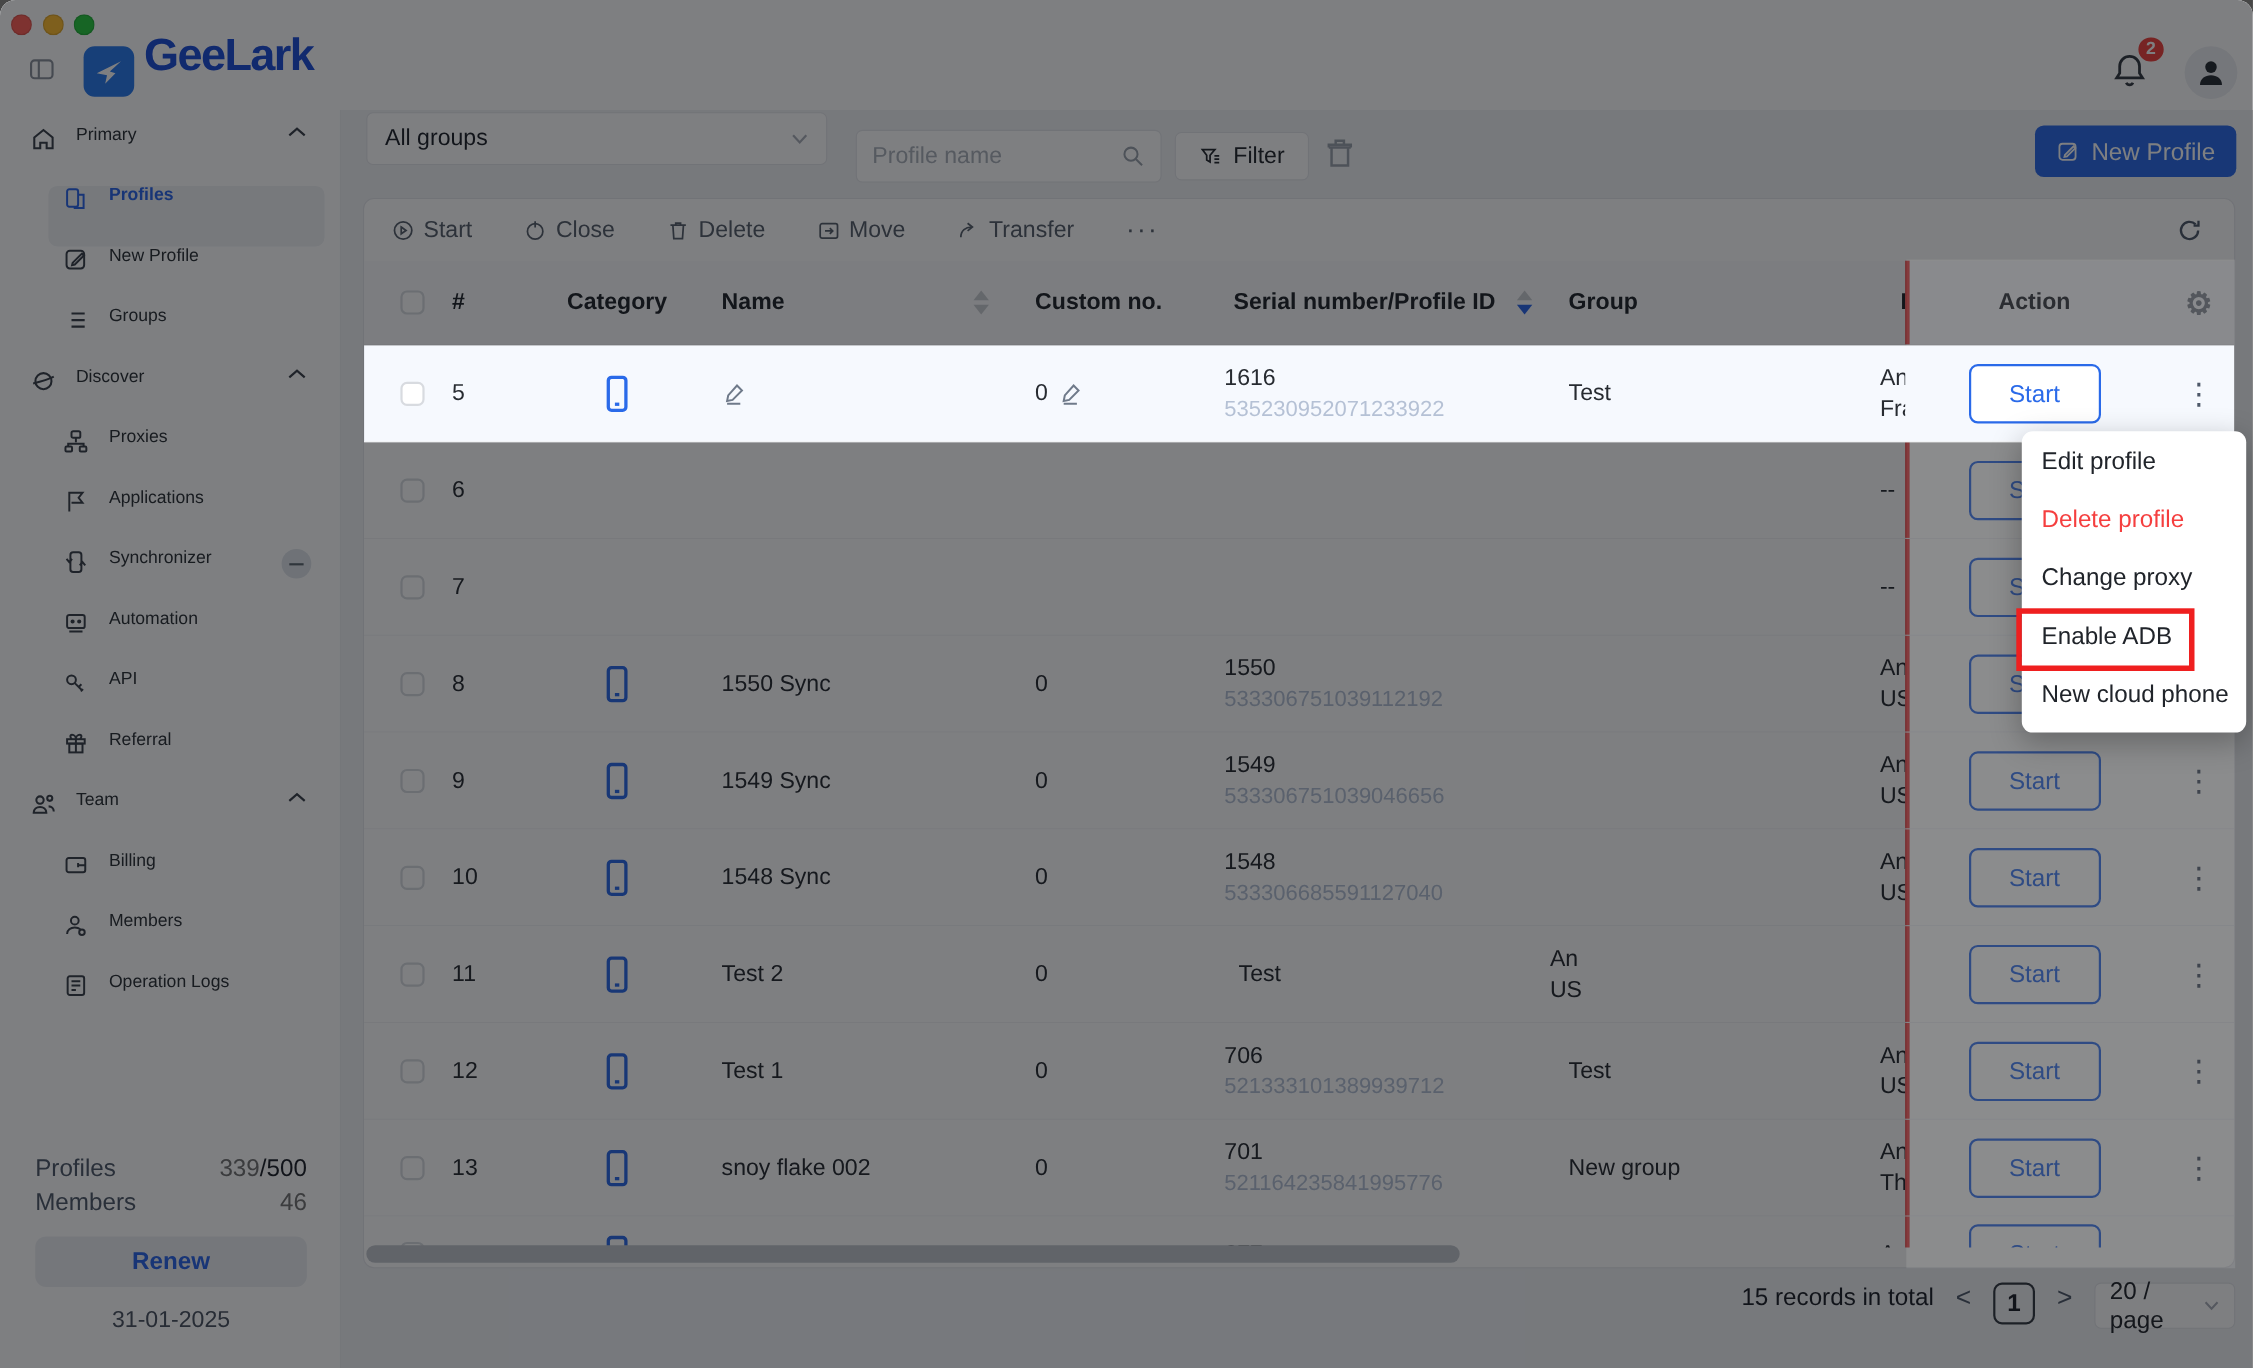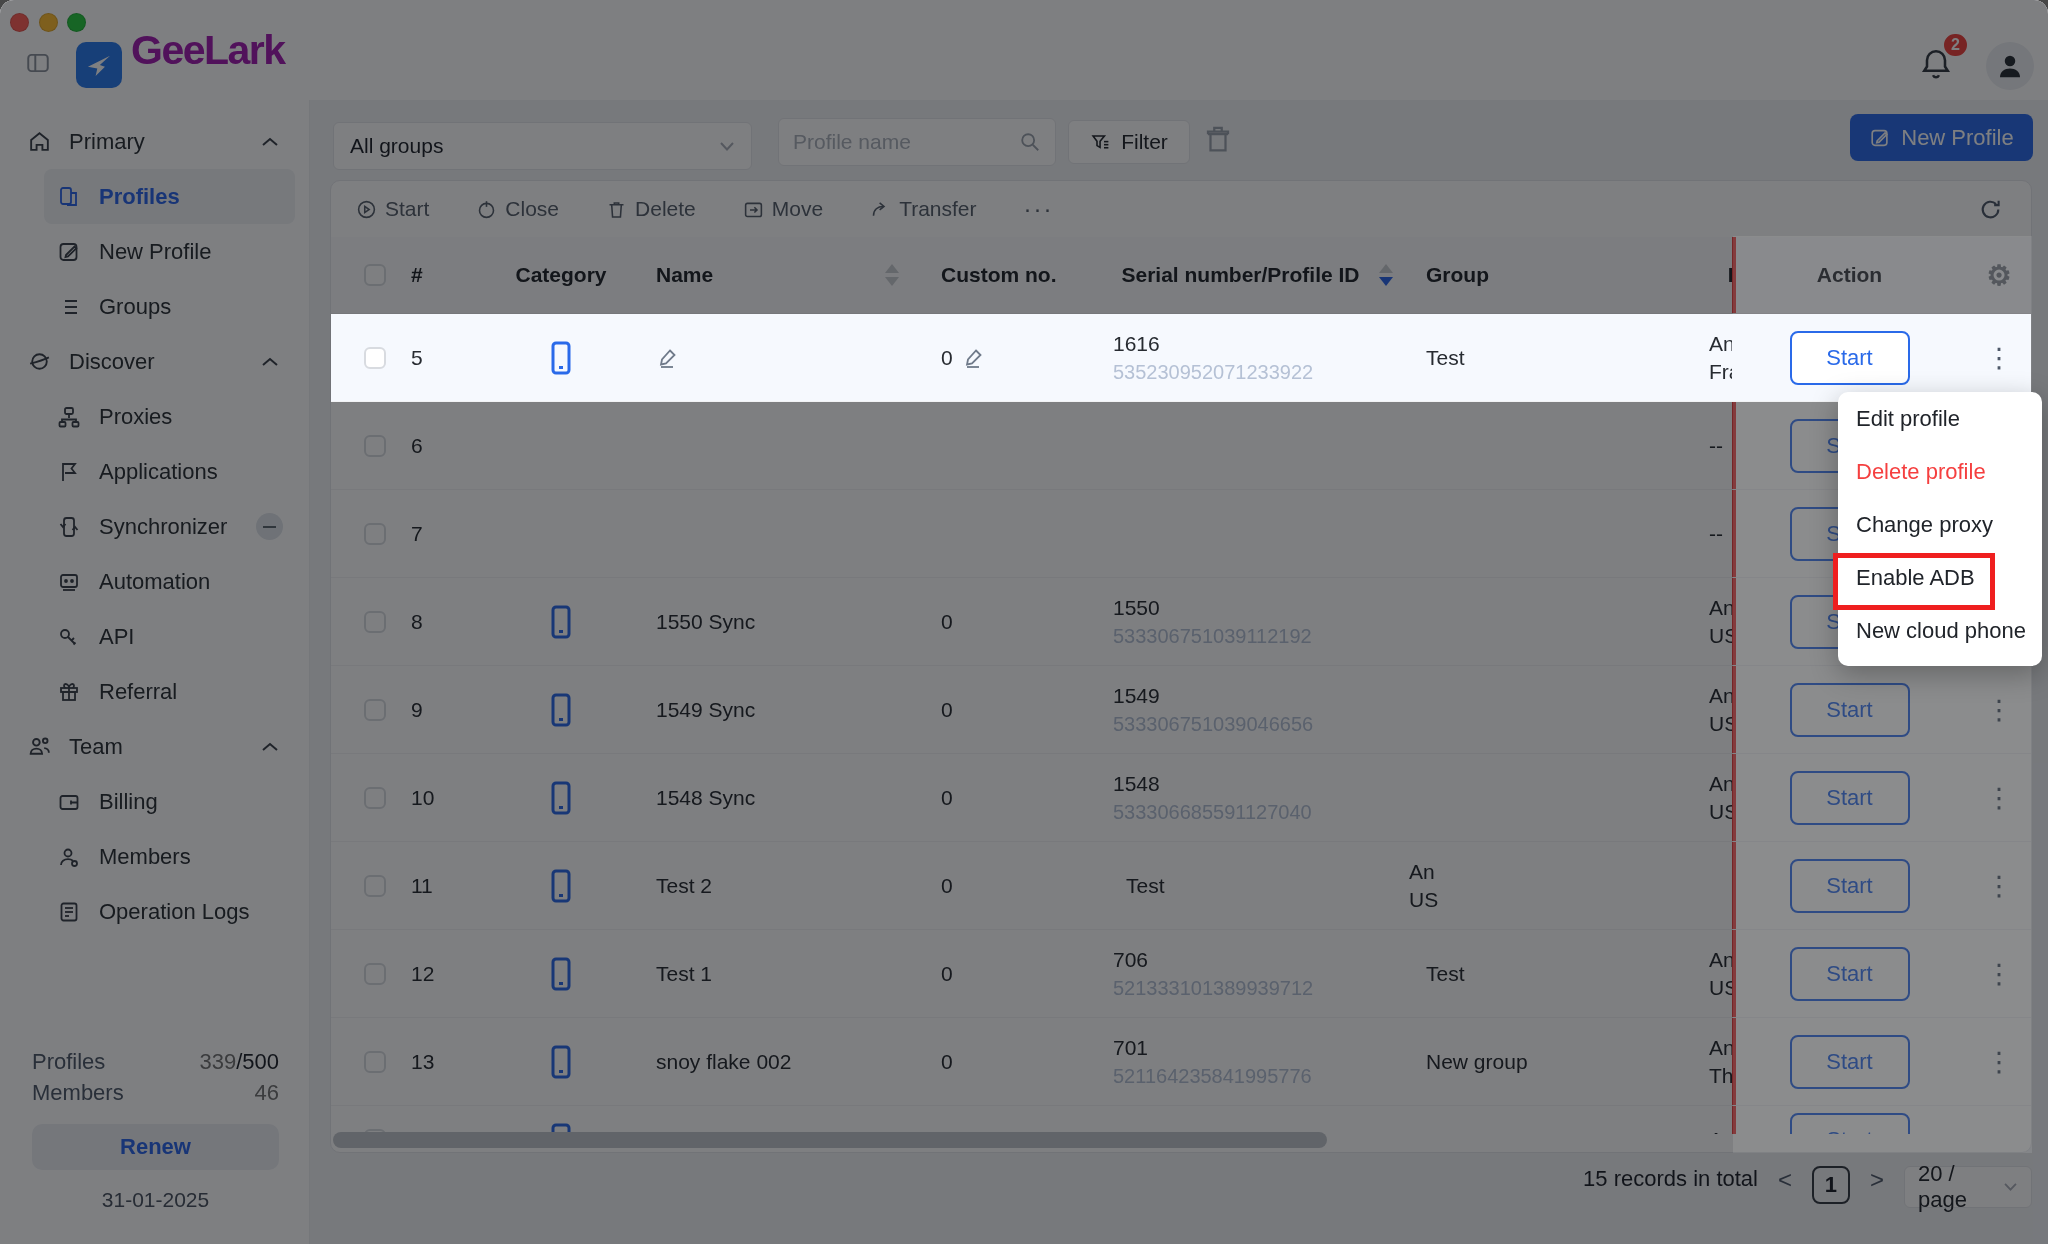--- a/index.html
+++ b/index.html
@@ -7,29 +7,29 @@
 .screen{position:relative;width:2048px;height:1244px;background:#f1f2f5;border-radius:14px 14px 0 0;overflow:hidden}
 
 
 .titlebar{position:absolute;top:0;left:0;width:100%;height:100px;background:#fff}
 .tl{position:absolute;top:13px;width:19px;height:19px;border-radius:50%;border:1px solid rgba(0,0,0,.12)}
 .tl-red{left:10px;background:#ff5f57}
 .tl-yellow{left:39px;background:#febc2e}
 .tl-green{left:67px;background:#28c840}
 .collapse{position:absolute;left:25px;top:50px;color:#8a919b}
 .logo-badge{position:absolute;left:76px;top:42px;width:46px;height:46px;border-radius:10px;background:#2979ec;display:flex;align-items:center;justify-content:center}
-.logo-text{position:absolute;left:131px;top:0;height:100px;display:flex;align-items:center;font-size:41px;font-weight:700;color:#a21caf;letter-spacing:-1.5px}
+.logo-text{position:absolute;left:131px;top:0;height:100px;display:flex;align-items:center;font-size:41px;font-weight:700;color:#1d4ed8;letter-spacing:-1.5px}
 .bellwrap{position:absolute;left:1918px;top:44px;width:44px;height:44px;color:#343a42}
 .badge{position:absolute;left:1942px;top:32px;min-width:26px;height:26px;border-radius:13px;background:#f0413d;color:#fff;font-size:16px;font-weight:700;display:flex;align-items:center;justify-content:center;padding:0 7px;border:2px solid #fff}
 .avatar{position:absolute;left:1986px;top:42px;width:48px;height:48px;border-radius:50%;background:#edeff2;display:flex;align-items:center;justify-content:center;color:#272c34}
 
 
 .sidebar{position:absolute;top:100px;left:0;width:310px;height:1144px;background:#fff;border-right:1px solid #eceef1}
 .nav{padding-top:14px}
-.si{height:55px;display:flex;align-items:center;font-size:22px;color:#2b3036;cursor:pointer}
+.si{height:55px;display:flex;font-size:16px;color:#2b3036;cursor:pointer}
 .si svg{flex:0 0 auto}
 .si.section{padding-left:27px;gap:17px;color:#2b3036}
 .si .chev{margin-left:auto;margin-right:30px;color:#7a828c}
 .si.section .lbl{font-weight:400}
 .si.sub{margin-left:44px;margin-right:14px;padding-left:13px;border-radius:8px;gap:18px}
 .si.sub .lbl{color:#2b3036}
 .si.sub.active{background:#f0f2f5}
 .si.sub.active .lbl{color:#2a64e9;font-weight:700}
 .si.sub.active svg{color:#2a64e9}
 .si.sub svg{color:#3a4049}
@@ -37,21 +37,21 @@
 .sync-badge{margin-left:auto;margin-right:12px;width:27px;height:27px;border-radius:50%;background:#dfe4ea;display:flex;align-items:center;justify-content:center}
 .sync-badge b{display:block;width:13px;border-top:2px solid #5d6670}
 .sb-footer{position:absolute;left:32px;right:30px;bottom:32px}
 .sbf-row{display:flex;justify-content:space-between;font-size:22px;color:#4e5969;line-height:31px}
 .v-blue{color:#737373}
 .v-dark{color:#1d2129}
 .renew{margin-top:16px;height:46px;background:#edeff3;border-radius:10px;display:flex;align-items:center;justify-content:center;color:#2a64e9;font-weight:700;font-size:22px;cursor:pointer}
 .expiry{margin-top:18px;text-align:center;color:#4a5360;font-size:21px}
 
 
-.gselect{position:absolute;left:333px;top:122px;width:419px;height:48px;background:#fff;border:1px solid #e4e6ea;border-radius:6px;display:flex;align-items:center;padding:0 16px;font-size:21px;color:#1d2129;justify-content:space-between}
+.gselect{position:absolute;left:333px;top:102px;width:419px;height:48px;background:#fff;border:1px solid #e4e6ea;border-radius:6px;display:flex;align-items:center;padding:0 16px;font-size:21px;color:#1d2129;justify-content:space-between}
 .search{position:absolute;left:778px;top:118px;width:278px;height:48px;background:#fff;border:1px solid #e4e6ea;border-radius:6px;display:flex;align-items:center;padding:0 14px;justify-content:space-between}
 .search input{border:0;outline:0;width:200px;font-size:21px;color:#1d2129;font-family:"Liberation Sans",sans-serif}
 .search input::placeholder{color:#abb1bb}
 .filterbtn{position:absolute;left:1068px;top:120px;width:122px;height:44px;background:#fff;border:1px solid #e4e6ea;border-radius:6px;display:flex;align-items:center;justify-content:center;gap:10px;font-size:21px;color:#22262c;cursor:pointer}
 .binbtn{position:absolute;left:1203px;top:124px;color:#9aa1ab;cursor:pointer}
 .newprofile{position:absolute;left:1850px;top:114px;width:183px;height:47px;background:#2a6ae9;border-radius:8px;display:flex;align-items:center;justify-content:center;gap:10px;color:#fff;font-size:22px;cursor:pointer;border:0}
 
 
 .panel{position:absolute;left:330px;top:180px;width:1702px;height:973px;background:#fff;border:1px solid #e4e6ea;border-radius:10px}
 .toolbar{height:56px;display:flex;align-items:center;padding-left:25px;color:#565f6b;font-size:21px}

